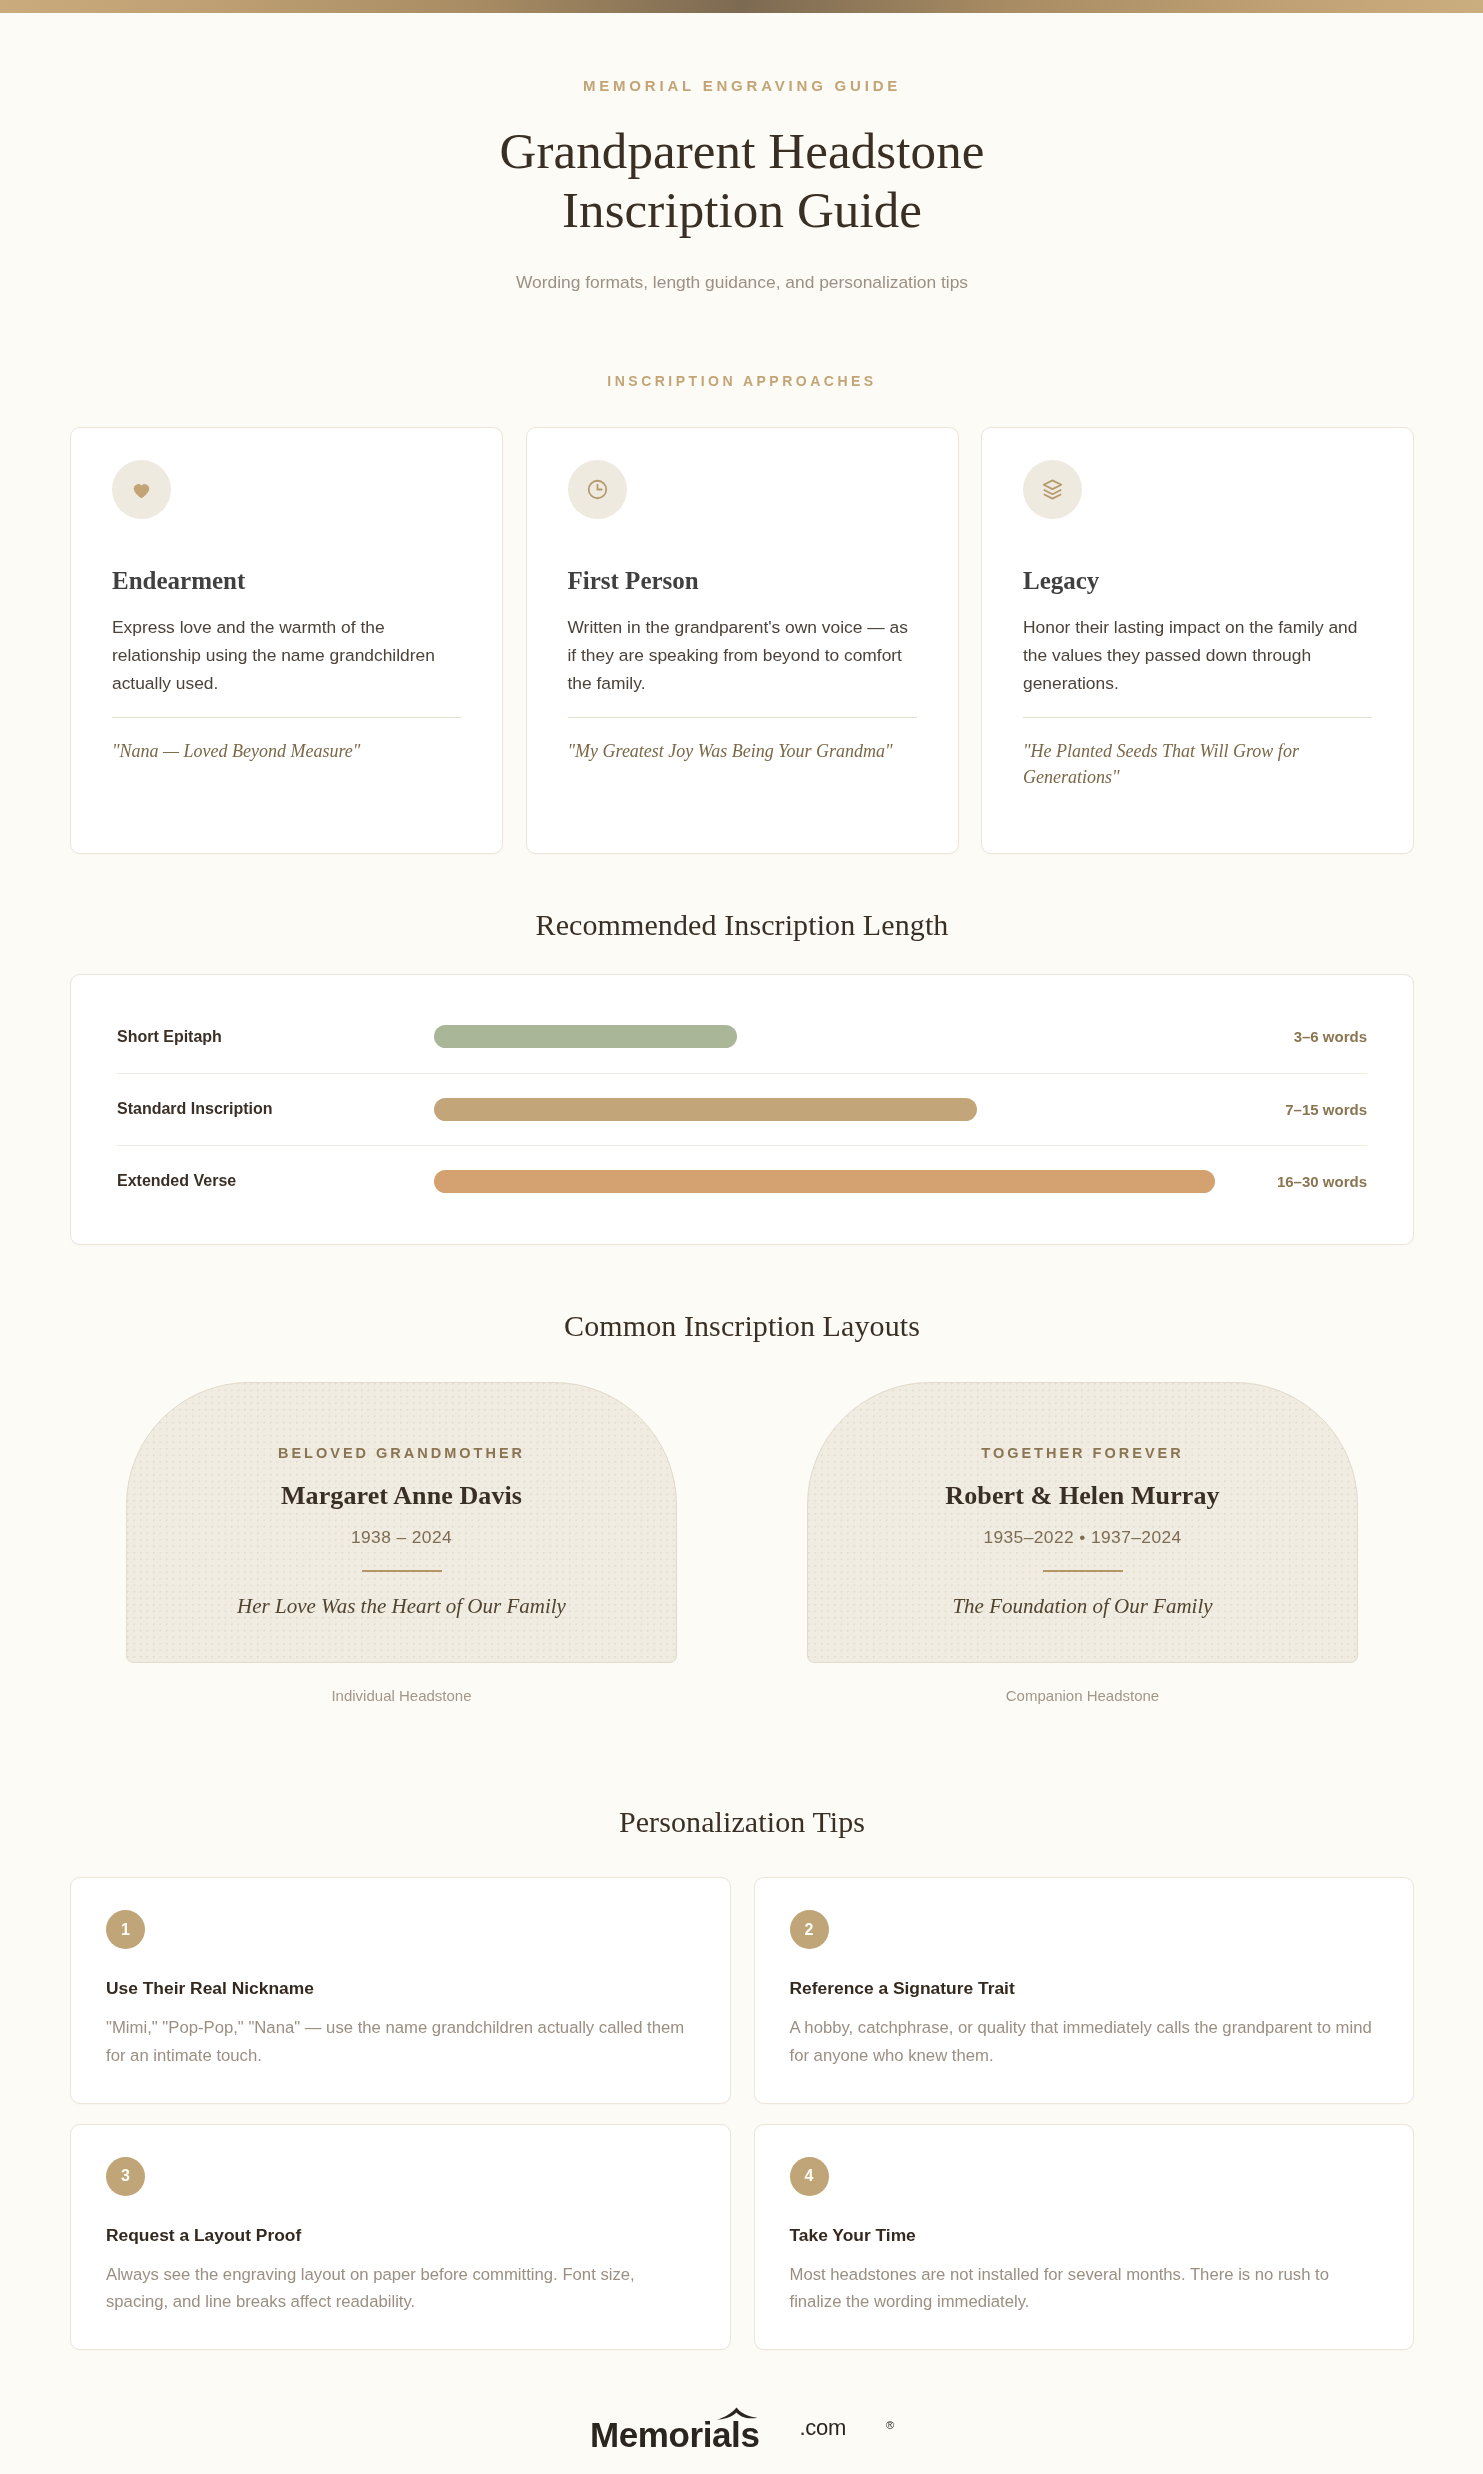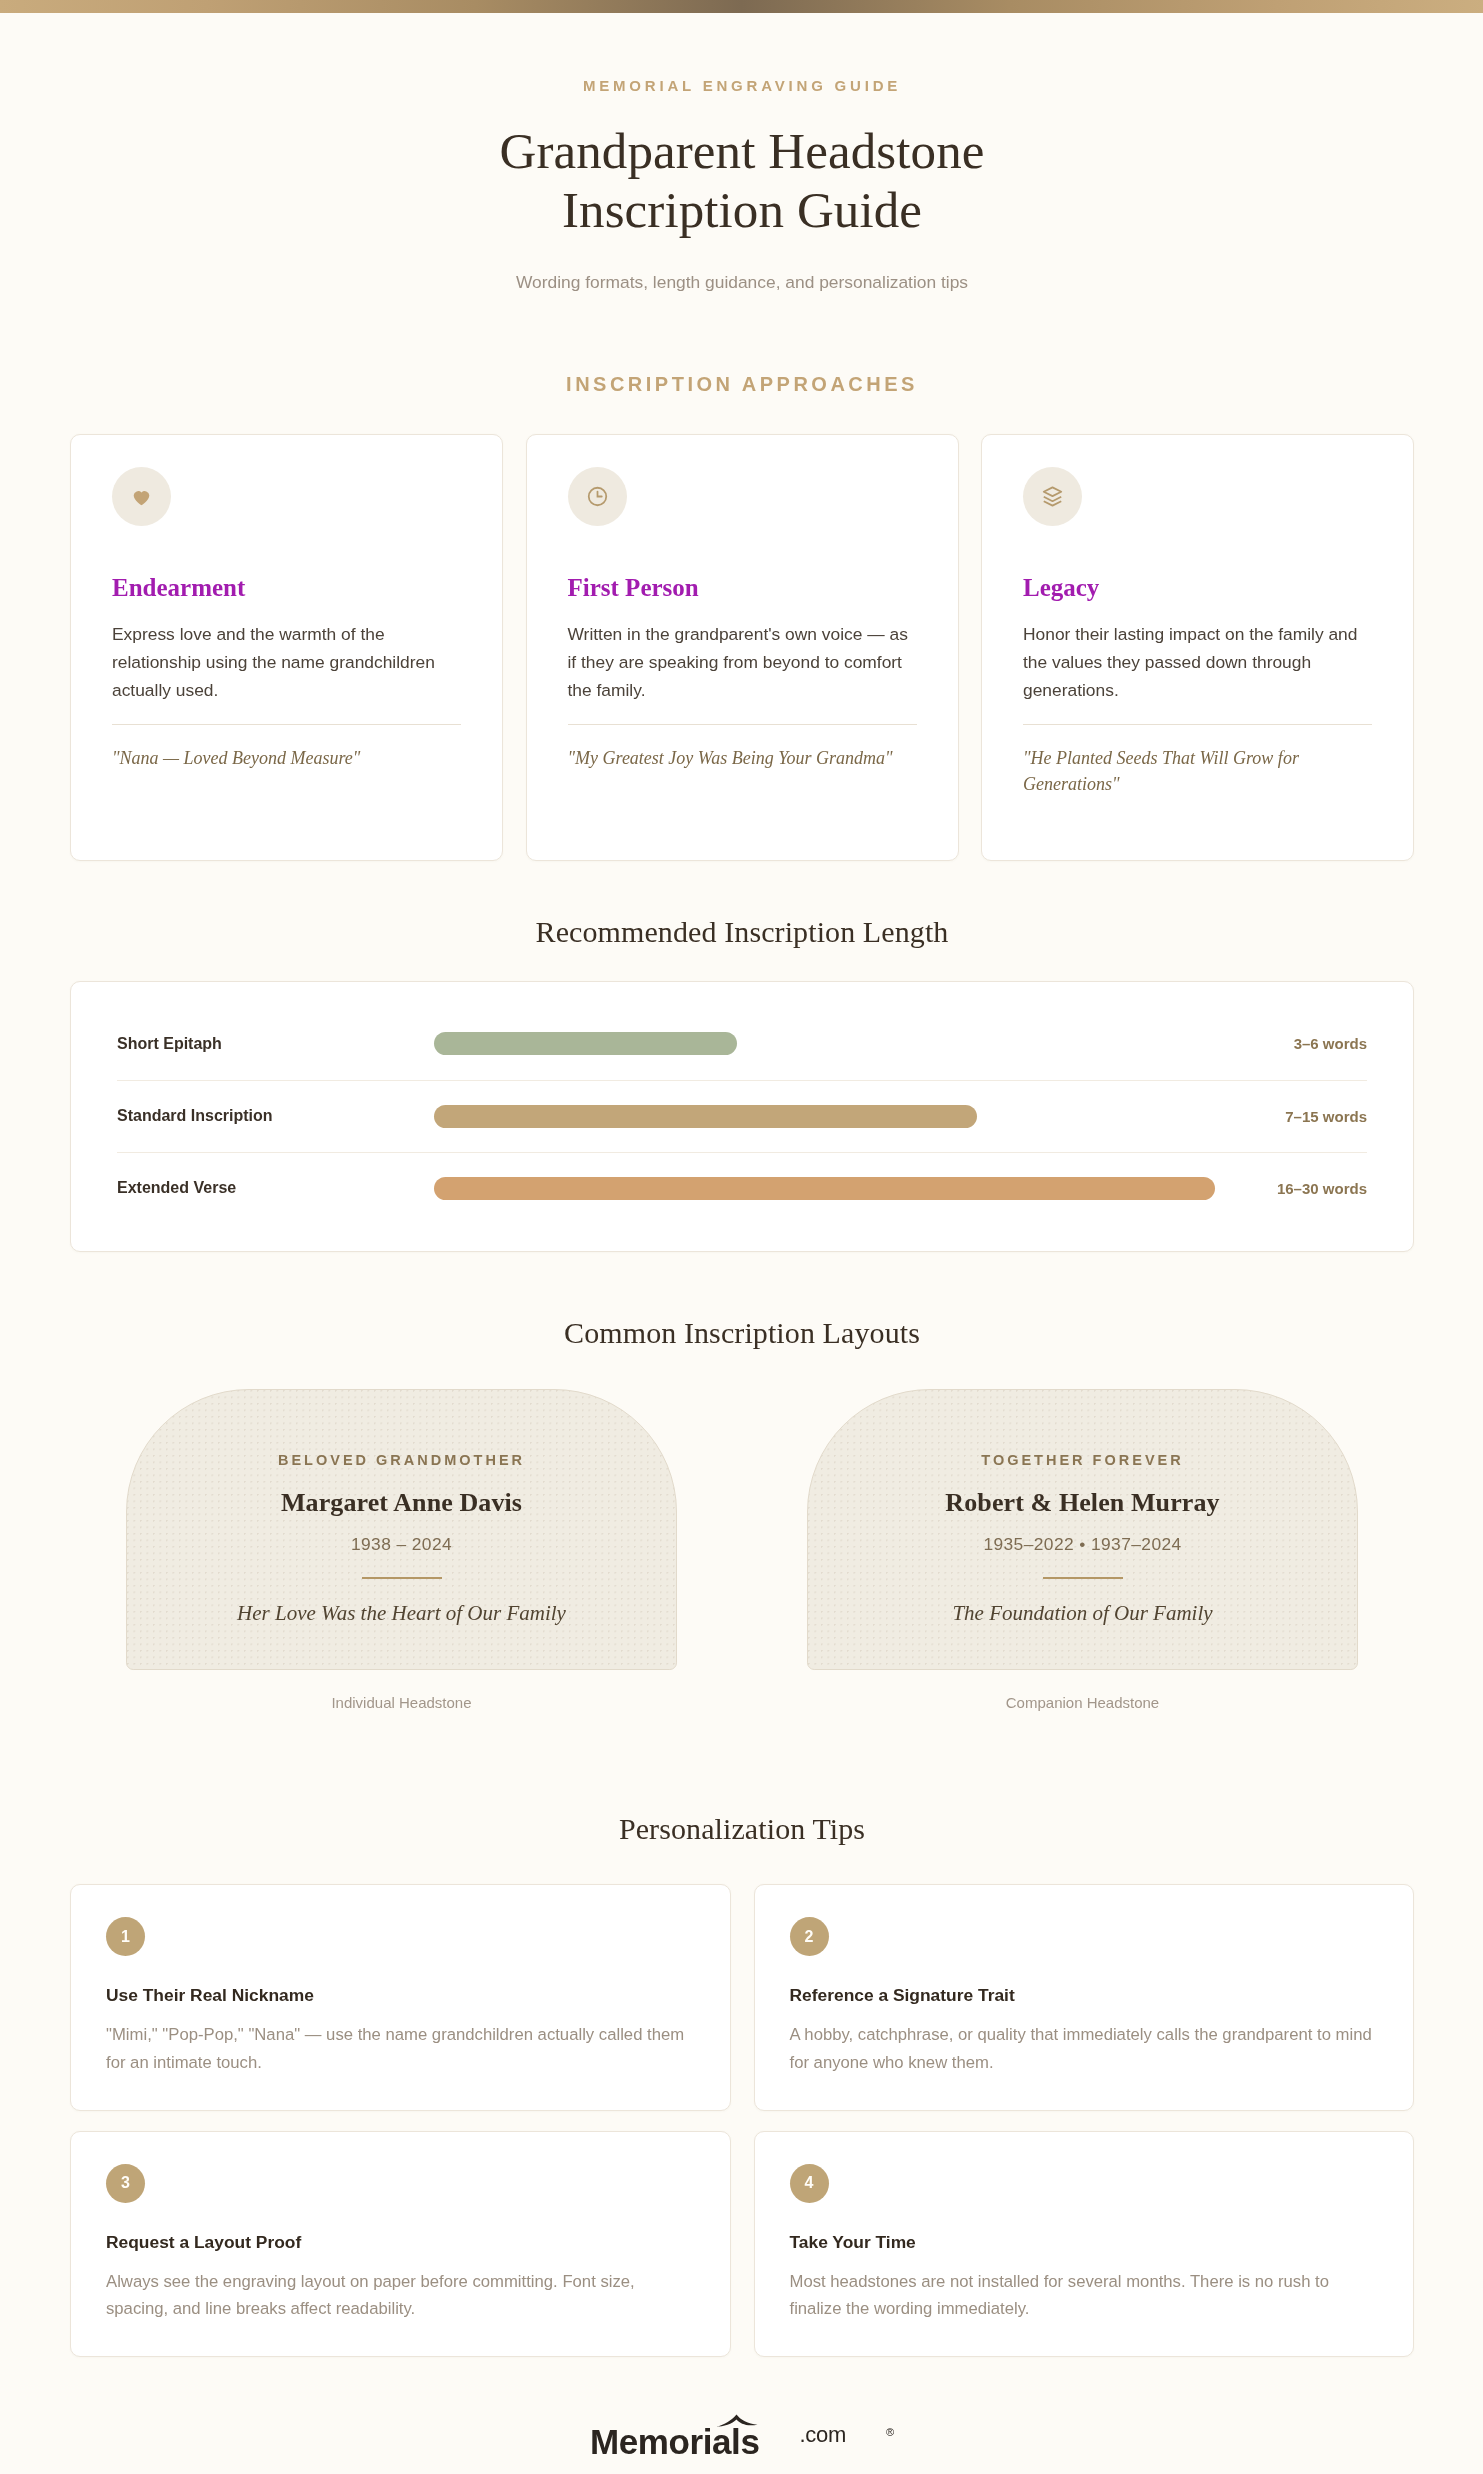--- a/index.html
+++ b/index.html
@@ -62,21 +62,21 @@
   .subtitle {
     font-family:"Liberation Sans", sans-serif;
     font-size:17.4px;
     color:#9c9084;
     margin-top:32px;
   }
 
   
   .section-label {
     text-align:center;
-    font-size:20px;
+    font-size:14px;
     font-weight:bold;
     letter-spacing:3.5px;
     color:#c3a476;
     text-transform:uppercase;
     margin-top:80px;
   }
 
   
   .approach-row {
     display:flex;
@@ -104,21 +104,21 @@
     display:flex;
     align-items:center;
     justify-content:center;
     flex:0 0 auto;
   }
   .icon-circle svg { display:block; }
   .approach-name {
     font-family:"Liberation Serif", serif;
     font-size:25px;
     font-weight:bold;
-    color:#a21caf;
+    color:#404040;
     margin-top:48px;
   }
   .approach-desc {
     font-size:17.4px;
     line-height:1.62;
     color:#4b4239;
     margin-top:18px;
   }
   .card-rule {
     height:0.7px;

